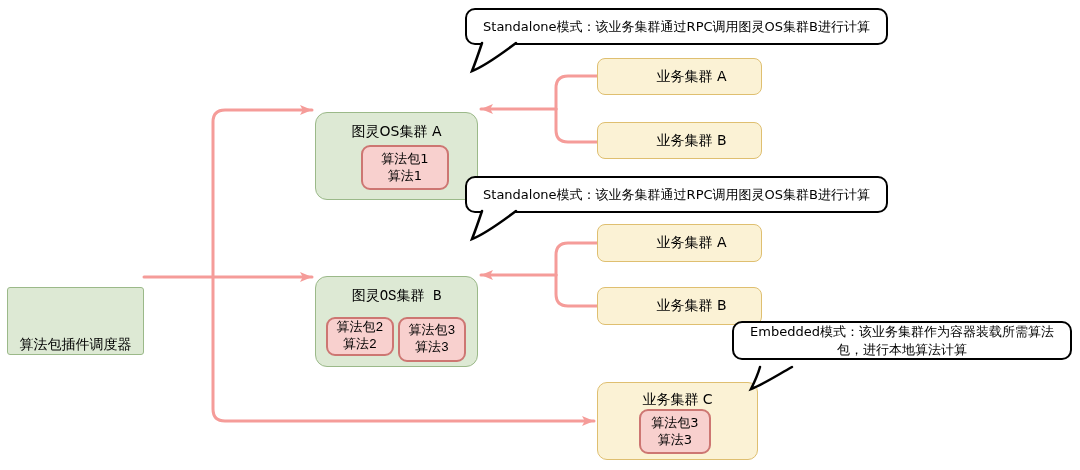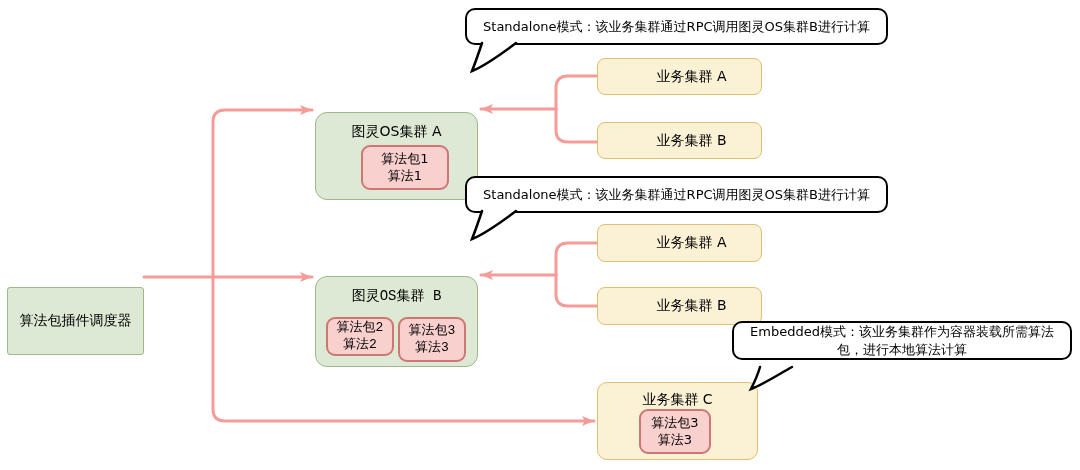--- a/index.html
+++ b/index.html
@@ -7,21 +7,21 @@
     position:relative;width:1080px;height:470px;overflow:hidden;
     font-family:"DejaVu Sans","Liberation Sans",sans-serif;
     color:var(--text,#000);
   }
   svg.wires{position:absolute;left:0;top:0;z-index:1;}
   .conn{stroke:var(--arrow);stroke-width:3;fill:none;stroke-linecap:round;}
   .arrowhead{fill:var(--arrow);}
   .node{position:absolute;box-sizing:border-box;z-index:2;}
   .green{background:var(--green-fill);border:1.5px solid var(--green-border);margin-top:44px;}
   .yellow{background:var(--yellow-fill);border:1.5px solid var(--yellow-border);}
-  .scheduler{border-radius:3px;display:flex;align-items:center;justify-content:center;
+  .scheduler{border-radius:3px;display:flex;align-items:flex-end;justify-content:center;
     font-size:14px;}
   .cluster{border-radius:12px;}
   .cluster .title{text-align:center;margin-top:10px;font-size:14px;}
   .biz{border-radius:8px;display:flex;align-items:center;justify-content:center;font-size:14px;padding-left:24px;}
   .bizc{border-radius:10px;}
   .bizc .title{text-align:center;margin-top:8px;font-size:14px;}
   .chip{
     position:absolute;box-sizing:border-box;background:var(--pink-fill);
     border:2px solid var(--pink-border);border-radius:9px;
     display:flex;flex-direction:column;align-items:center;justify-content:center;

